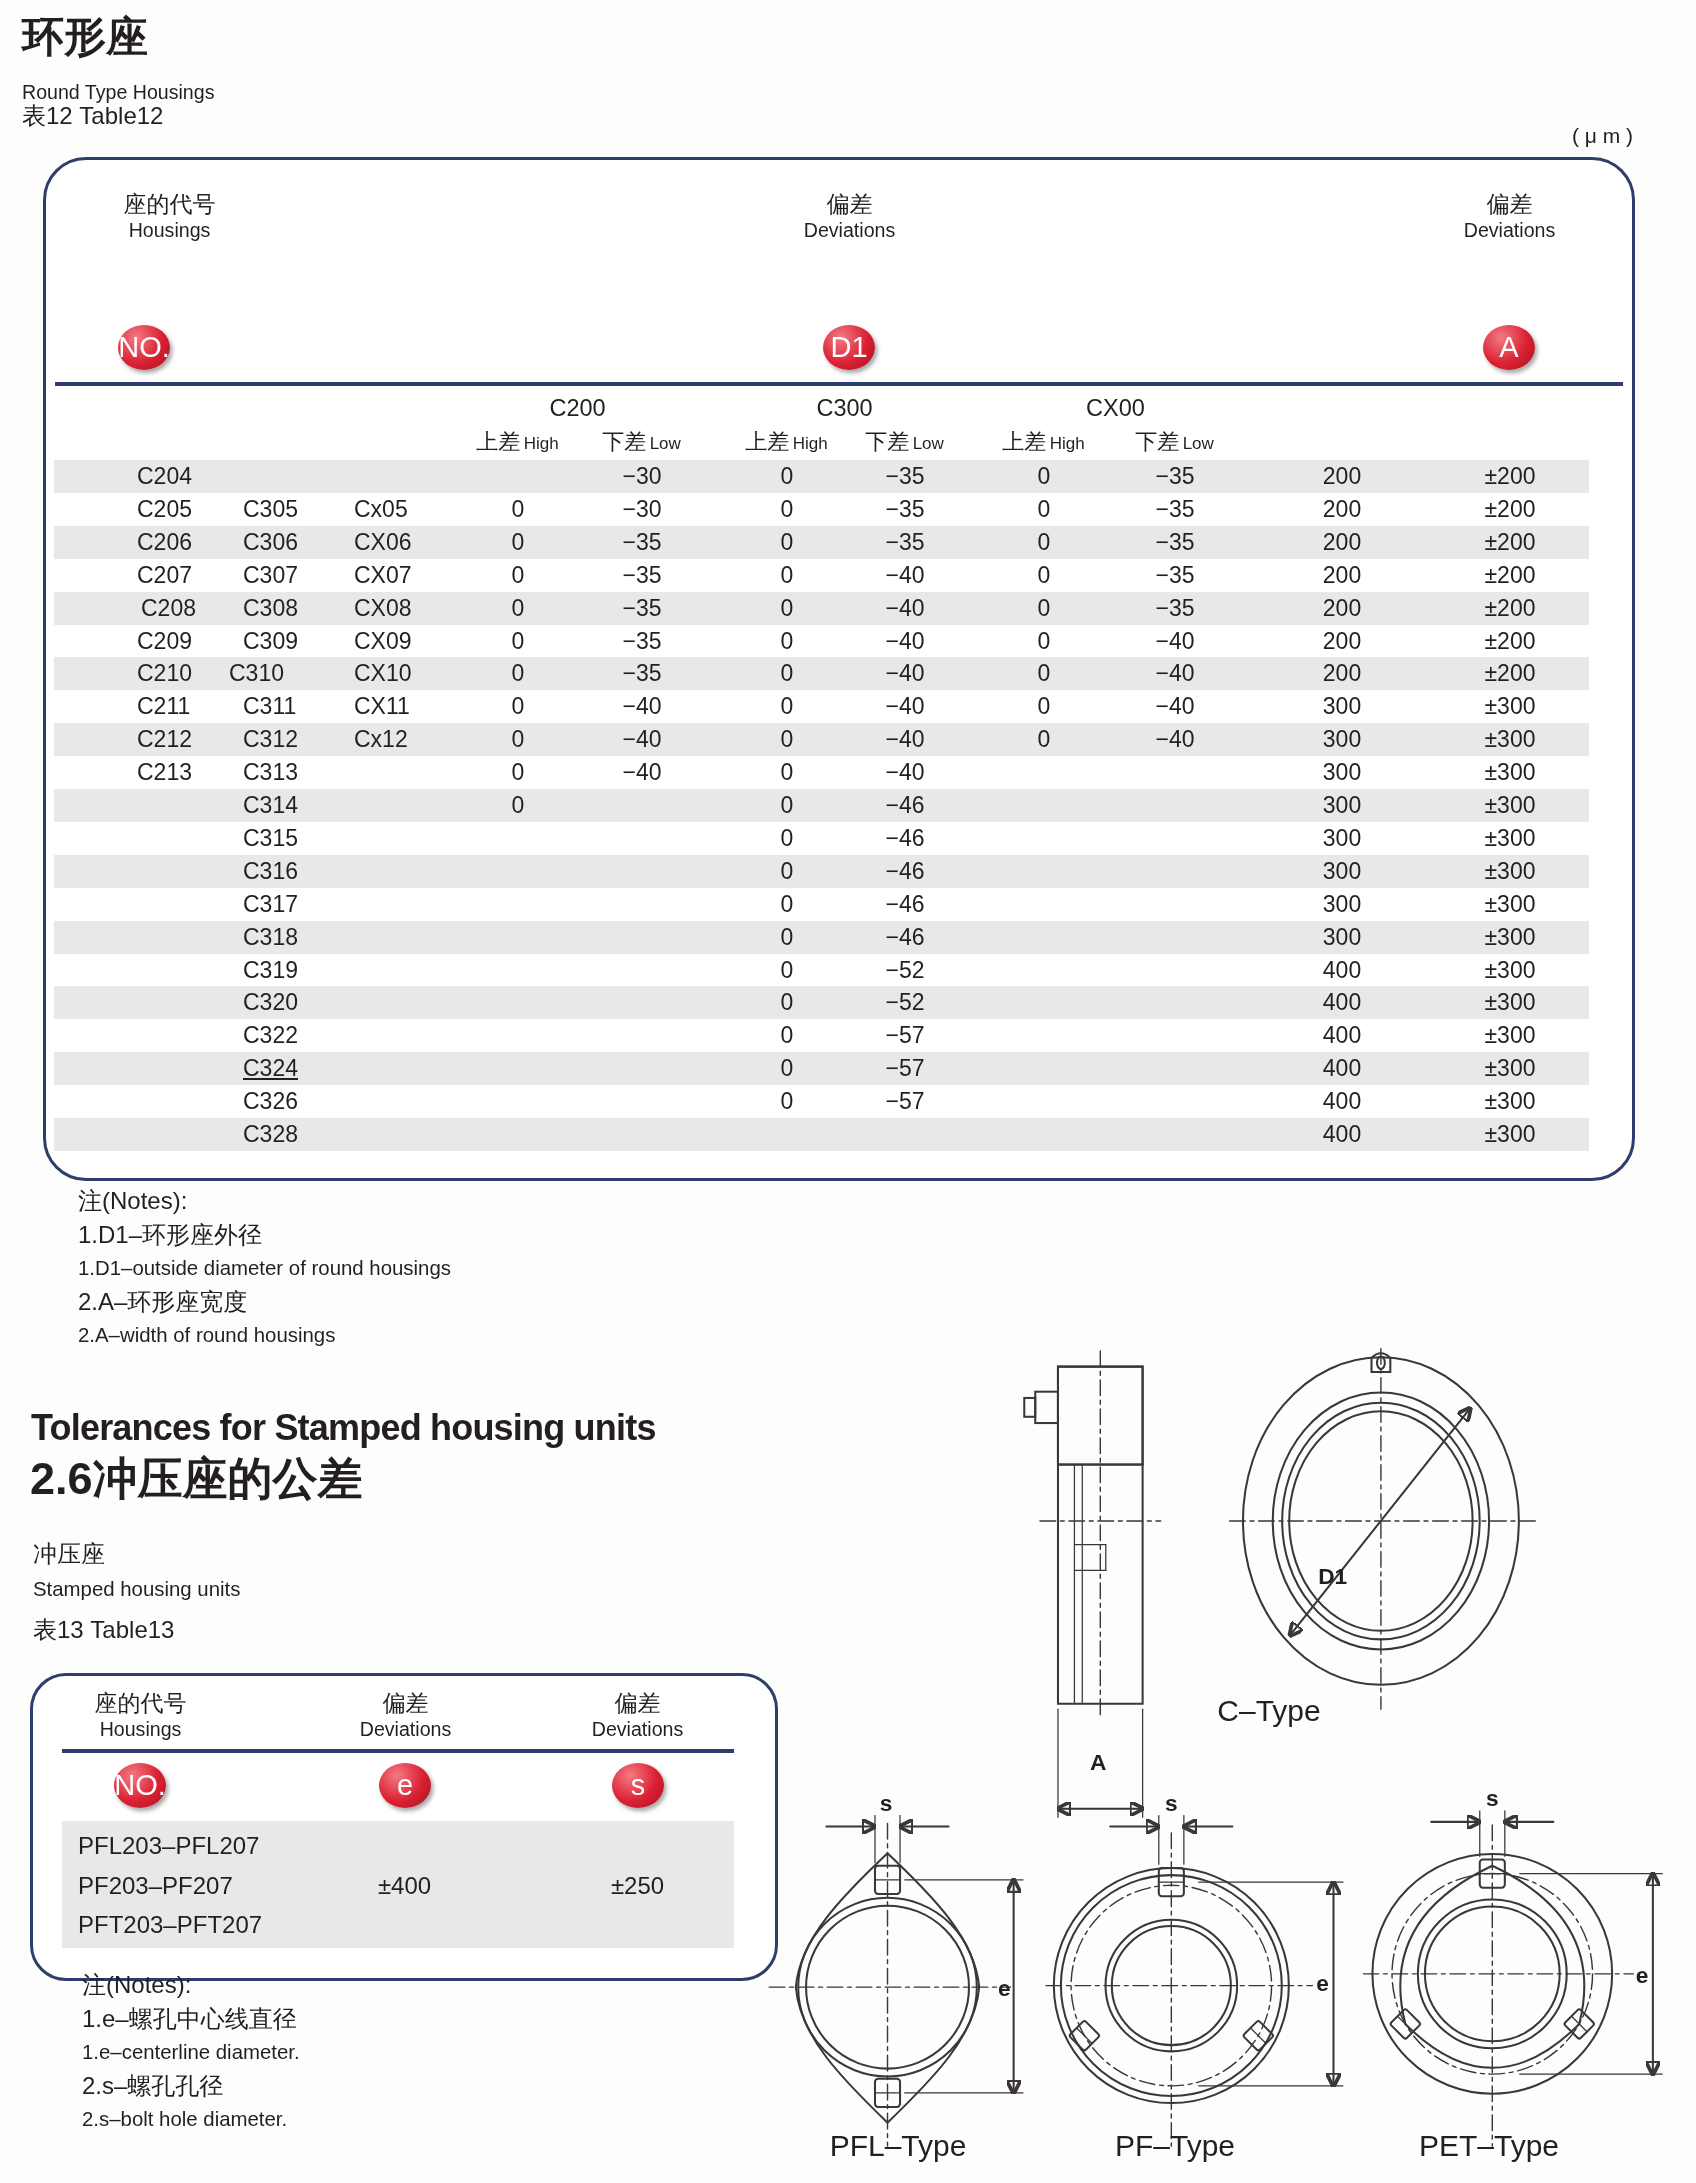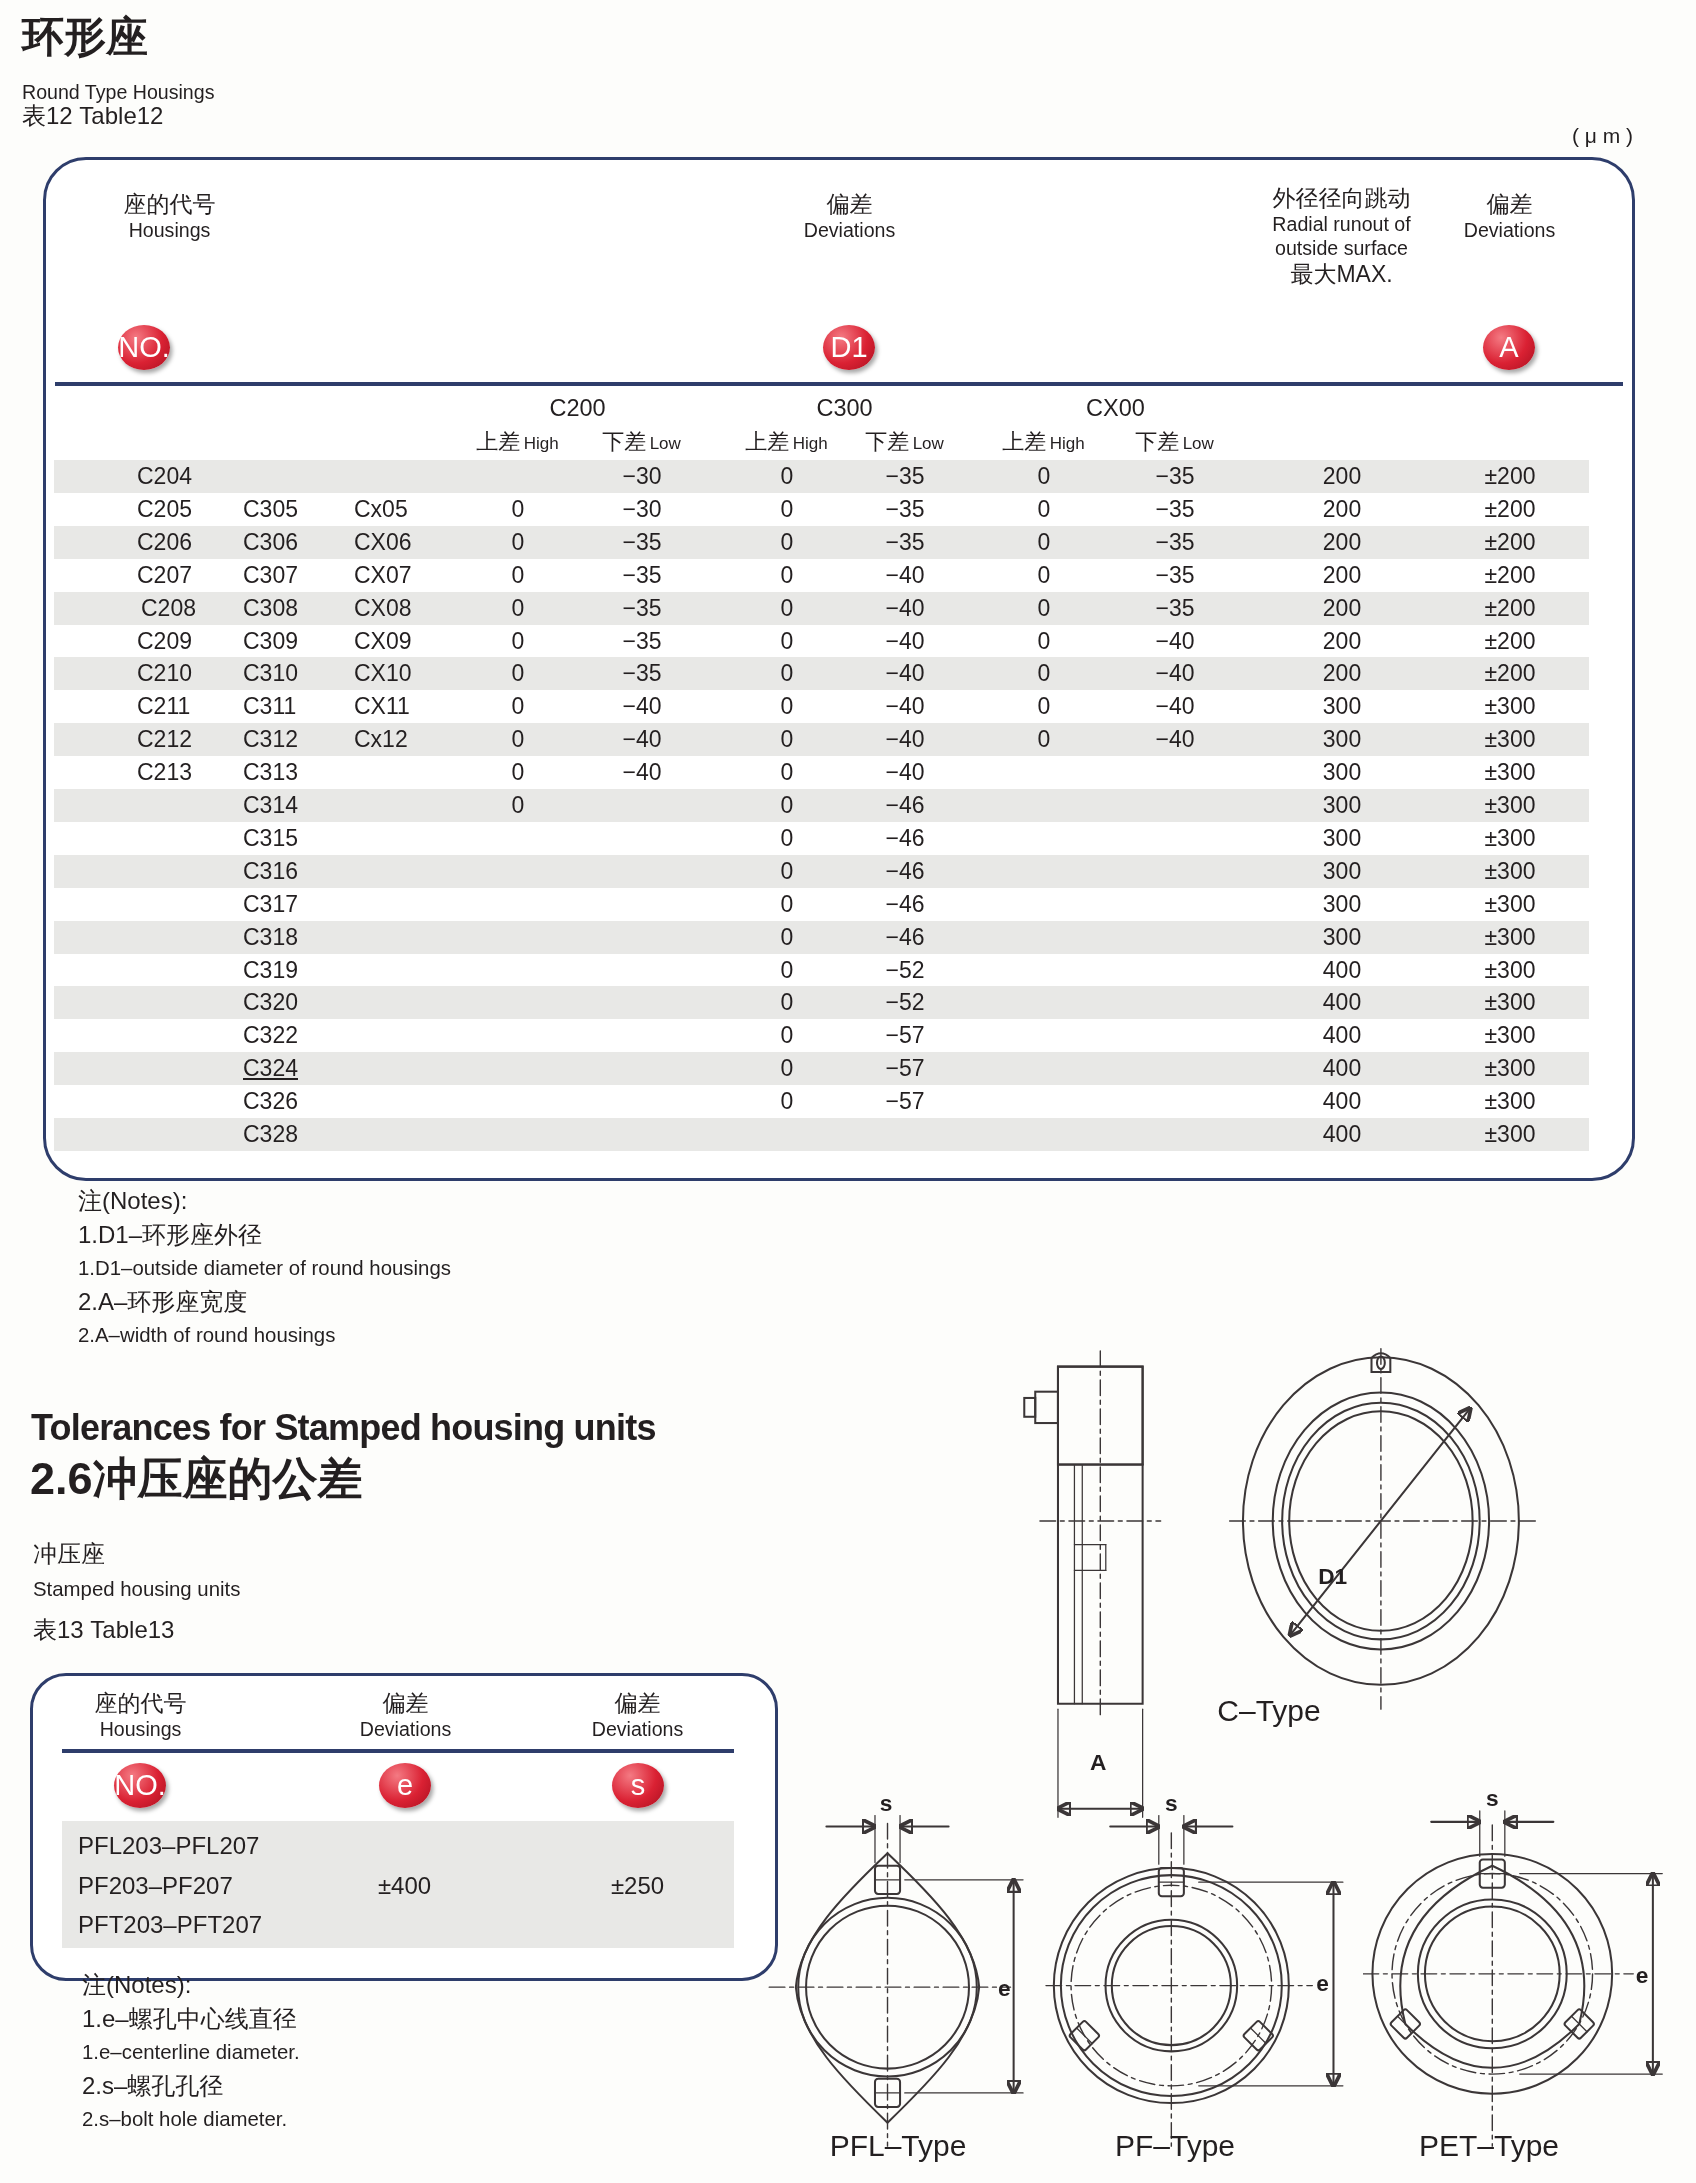--- a/index.html
+++ b/index.html
@@ -62,26 +62,20 @@
   <div class="rtab t12">
 
     <div class="hc" style="left:45px;top:30px;width:157px;">
       <div class="hcn">座的代号</div>
       <div class="hen">Housings</div>
     </div>
     <div class="hc" style="left:725px;top:30px;width:157px;">
       <div class="hcn">偏差</div>
       <div class="hen">Deviations</div>
     </div>
-    <div class="hc" style="left:1186px;top:23.5px;width:219px;">
-      <div class="hcn">外径径向跳动</div>
-      <div class="hen">Radial runout of</div>
-      <div class="hen">outside surface</div>
-      <div class="hcn">最大MAX.</div>
-    </div>
     <div class="hc" style="left:1397px;top:30px;width:133px;">
       <div class="hcn">偏差</div>
       <div class="hen">Deviations</div>
     </div>
 
     <div class="badge" style="left:72px;top:165px;">NO.</div>
     <div class="badge" style="left:777px;top:165px;">D1</div>
     <div class="badge" style="left:1437px;top:165px;">A</div>
 
     <div class="hr" style="left:9.4px;right:9.4px;top:222px;"></div>
@@ -172,21 +166,21 @@
           <span class="cell" style="left: 682px; width: 118px; text-align: center;">0</span>
           <span class="cell" style="left: 800px; width: 118px; text-align: center;">−40</span>
           <span class="cell" style="left: 939px; width: 118px; text-align: center;">0</span>
           <span class="cell" style="left: 1070px; width: 118px; text-align: center;">−40</span>
           <span class="cell" style="left: 1237px; width: 118px; text-align: center;">200</span>
           <span class="cell" style="left: 1405px; width: 118px; text-align: center;">±200</span>
         </div>
         <div class="t12row" style="top: 197px;">
           <div class="stripe"></div>
           <span class="cell" style="left: 91px;">C210</span>
-          <span class="cell" style="left: 197px; text-align: right;">C310</span>
+          <span class="cell" style="left: 183px; text-align: right;">C310</span>
           <span class="cell" style="left: 308px;">CX10</span>
           <span class="cell" style="left: 413px; width: 118px; text-align: center;">0</span>
           <span class="cell" style="left: 537px; width: 118px; text-align: center;">−35</span>
           <span class="cell" style="left: 682px; width: 118px; text-align: center;">0</span>
           <span class="cell" style="left: 800px; width: 118px; text-align: center;">−40</span>
           <span class="cell" style="left: 939px; width: 118px; text-align: center;">0</span>
           <span class="cell" style="left: 1070px; width: 118px; text-align: center;">−40</span>
           <span class="cell" style="left: 1237px; width: 118px; text-align: center;">200</span>
           <span class="cell" style="left: 1405px; width: 118px; text-align: center;">±200</span>
         </div>

